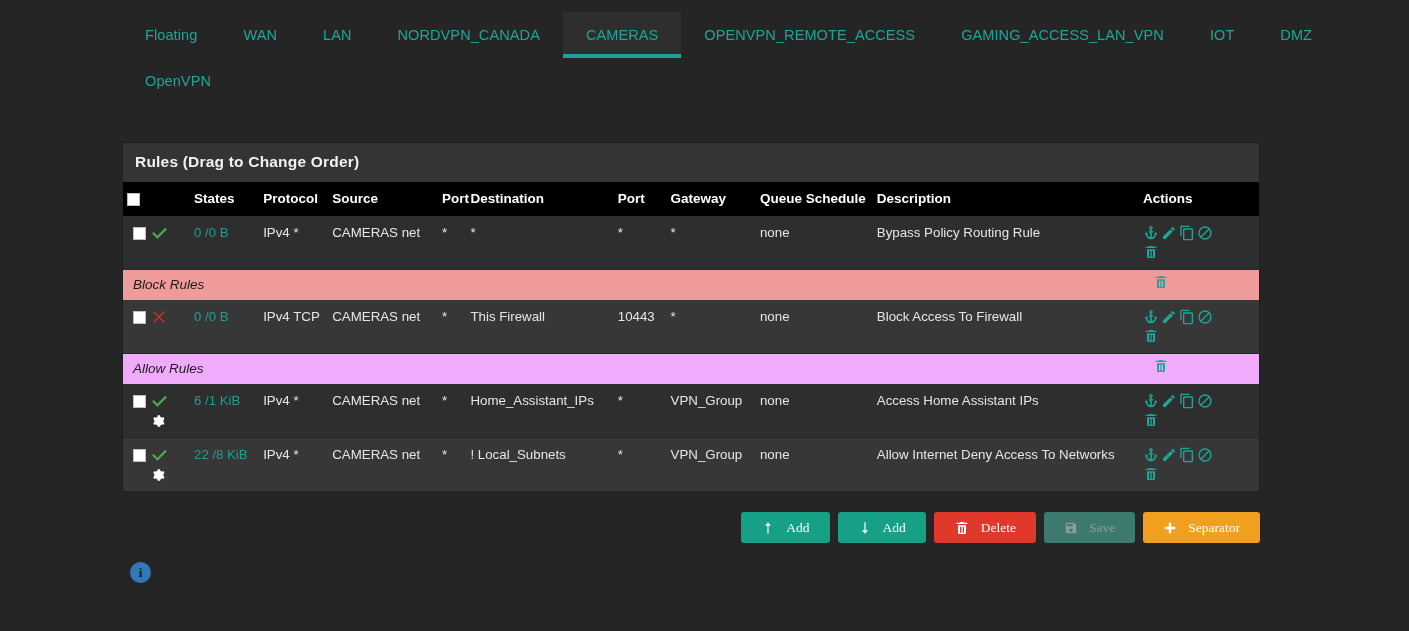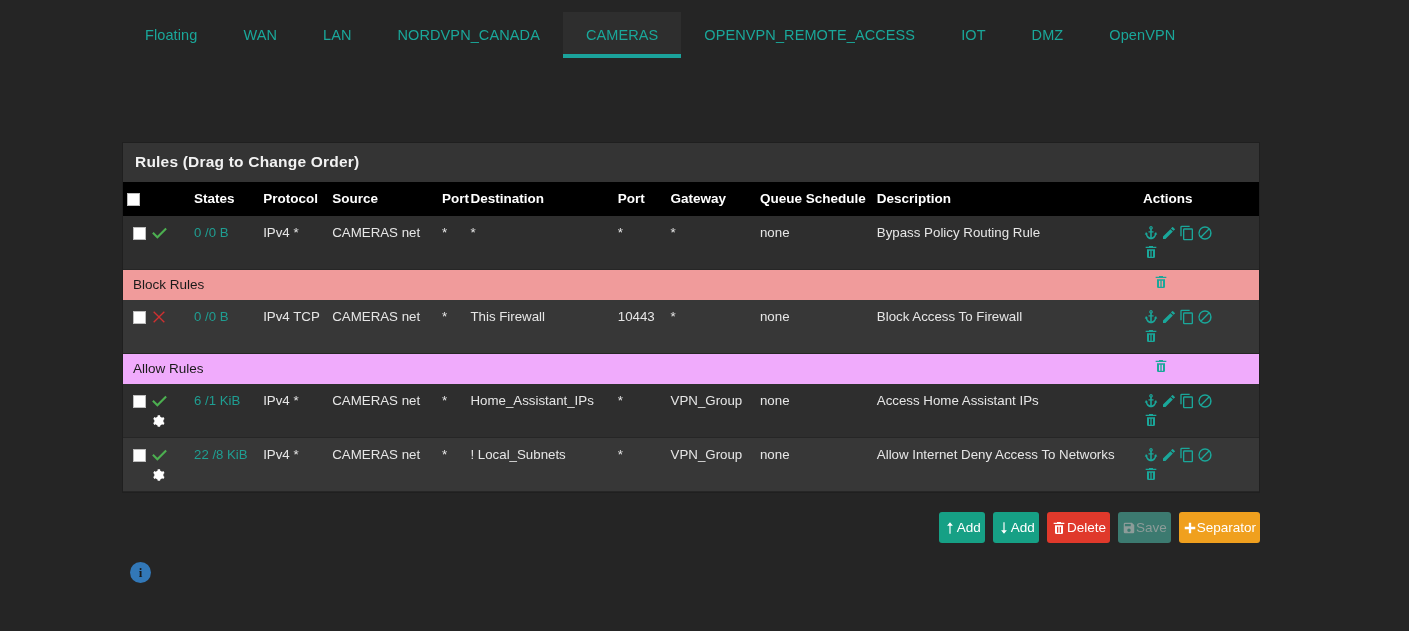--- a/index.html
+++ b/index.html
@@ -103,20 +103,21 @@
     background: #fff; border: 1px solid #bdbdbd;
     margin: 2px 0 0 0; display:block; cursor: pointer;
   }
 
   .states-val { color: #1f9e92; font-size: 13.2px; }
   .teal-link { color: #2aa198; cursor: pointer; }
 
   .sep-row td {
     padding: 0 !important;
     border-bottom: none !important;
+    font-style: italic;
   }
   .sep-bar {
     position: relative;
     color: #1a1a1a;
     font-size: 13.5px;
     padding: 7px 0 8px 10px;
     height: 30px;
   }
   .sep-block { background: #f09b9b; }
   .sep-allow { background: #f0abfc; }
@@ -136,25 +137,25 @@
 
   
   .btnbar {
     position: absolute;
     left: 122px; top: 500px;
     width: 1138px;
     display: flex; justify-content: flex-end;
     gap: 8px;
   }
   .btn {
-    display: inline-flex; align-items: center; gap: 0;
-    height: 31px; padding: 0 4px;
+    display: inline-flex; align-items: center; gap: 11px;
+    height: 31px; padding: 0 20px;
     border: none; border-radius: 3px;
     color: #fff; font-size: 13.5px;
-    font-family: Liberation Sans, sans-serif;
+    font-family: Liberation Serif, serif;
     cursor: pointer;
     white-space: nowrap;
   }
   .btn-teal { background: #16a085; }
   .btn-red  { background: #e0392b; }
   .btn-save { background: #3c7a70; color: #8c9c99; cursor: default; text-align: center; }
   .btn-orange { background: #f0a01e; }
 
   .infobtn {
     position: absolute;
@@ -174,20 +175,21 @@
 
 <div class="page">
 
   <div class="tabbar" id="tabbar">
       <div class="tab">Floating</div>
       <div class="tab">WAN</div>
       <div class="tab">LAN</div>
       <div class="tab">NORDVPN_CANADA</div>
       <div class="tab active">CAMERAS</div>
       <div class="tab">OPENVPN_REMOTE_ACCESS</div>
+      <div class="tab">GAMING_ACCESS_LAN_VPN</div>
       <div class="tab">IOT</div>
       <div class="tab">DMZ</div>
       <div class="tab">OpenVPN</div>
     </div>
 
   <div class="panel">
     <div class="panel-heading">Rules (Drag to Change Order)</div>
 
     <table class="rules">
       <colgroup>

